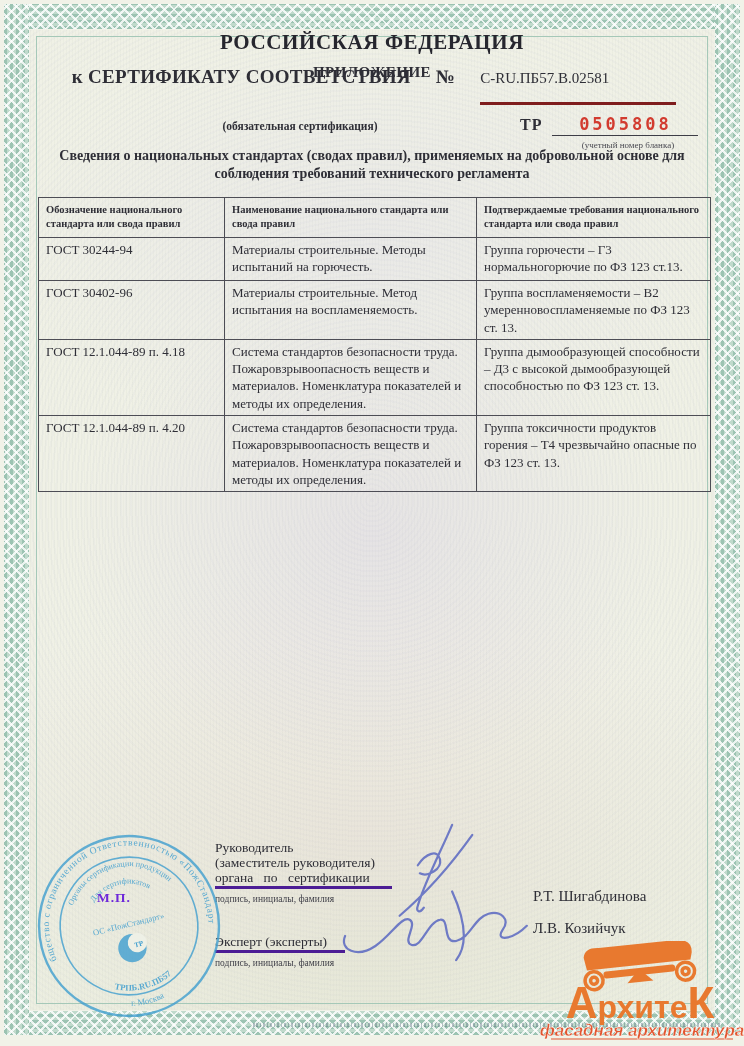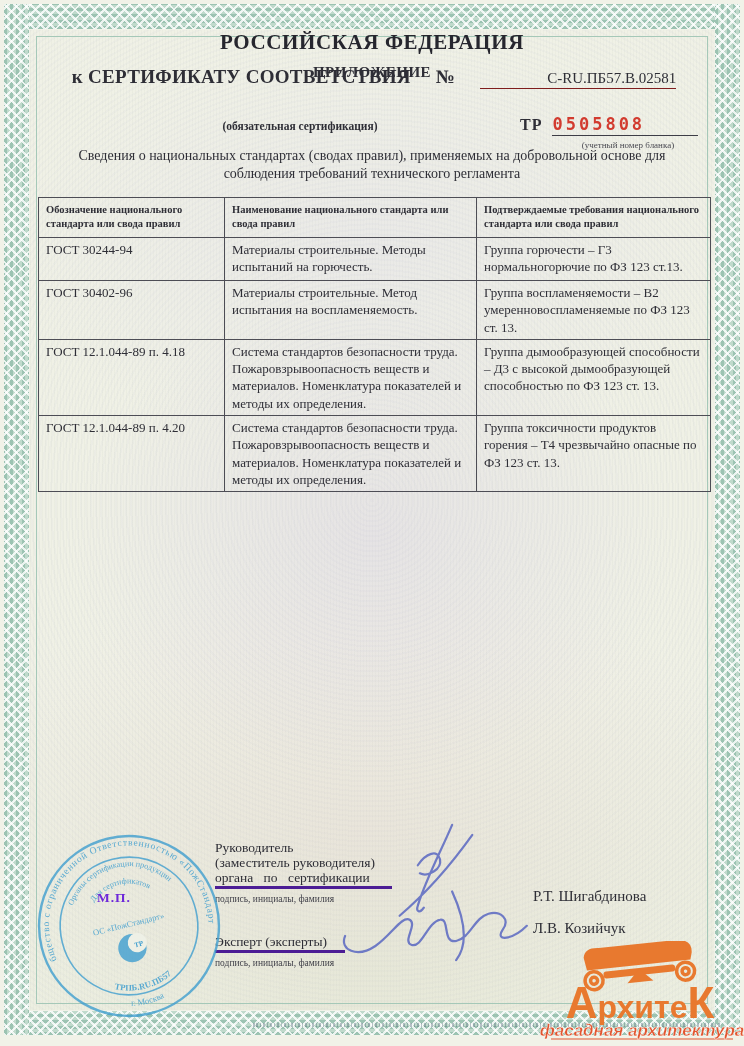--- a/index.html
+++ b/index.html
@@ -41,28 +41,28 @@
   .innerframe{
     position:absolute;left:36px;right:36px;top:36px;bottom:42px;z-index:1;
     border:1.5px solid #a5c8b8;pointer-events:none;
   }
   
   .abs{position:absolute;z-index:3;}
   .country{left:0;right:0;top:30px;text-align:center;font-size:21px;font-weight:bold;letter-spacing:.6px;color:#26262e;}
   .doctitle{left:0;right:0;top:64px;text-align:center;font-size:15px;font-weight:bold;letter-spacing:.5px;}
   .certrow{left:44px;right:40px;top:66px;display:flex;justify-content:center;align-items:baseline;gap:25px;}
   .certrow .big{font-size:19px;font-weight:bold;letter-spacing:.3px;}
-  .numline{display:inline-block;width:196px;text-align:right;border-bottom:1px solid #7f1d1d;font-size:15px;padding-bottom:1px;}
+  .numline{display:inline-block;width:196px;text-align:left;border-bottom:3px solid #7f1d1d;font-size:15px;padding-bottom:15px;}
   .mandnote{left:120px;top:120px;width:360px;text-align:center;font-size:11.5px;font-weight:bold;}
   .trrow{left:520px;top:114px;display:flex;align-items:baseline;gap:10px;}
   .trrow .tr{font-size:16px;font-weight:bold;letter-spacing:1px;}
-  .blankline{display:inline-block;width:146px;border-bottom:1px solid #3d3d46;padding-bottom:1px;
+  .blankline{display:inline-block;width:146px;text-align:center;border-bottom:1px solid #3d3d46;padding-bottom:1px;
     font-family:"DejaVu Sans Mono", monospace;font-size:17px;font-weight:bold;letter-spacing:3px;color:#d23b2f;}
   .blanknote{left:548px;top:140px;width:160px;text-align:center;font-size:9px;color:#4a4a52;}
-  .subtitle{left:50px;top:147px;width:644px;text-align:center;font-size:14px;font-weight:normal;line-height:1.3;}
+  .subtitle{left:50px;top:147px;width:644px;text-align:center;font-size:14px;font-weight:bold;line-height:1.3;}
   
   table.std{
     position:absolute;z-index:3;left:38px;top:197px;width:672px;
     border-collapse:collapse;table-layout:fixed;
   }
   table.std td,table.std th{
     border:1px solid #4d4d55;vertical-align:top;padding:3px 7px;
     font-family:"Liberation Serif", serif;font-size:13px;line-height:1.33;font-weight:normal;text-align:left;
   }
   table.std th{

